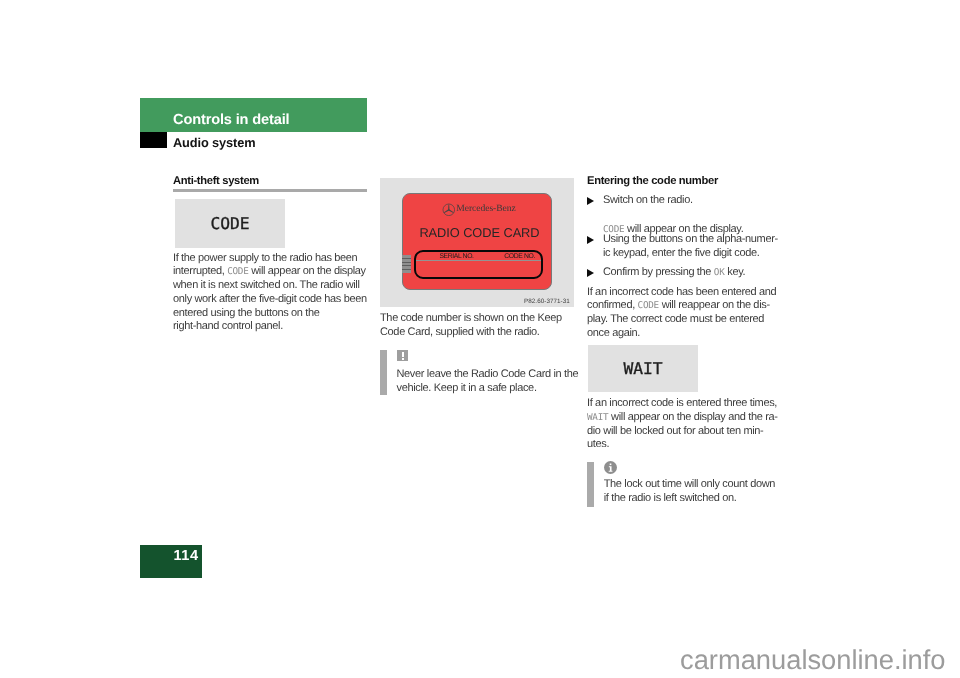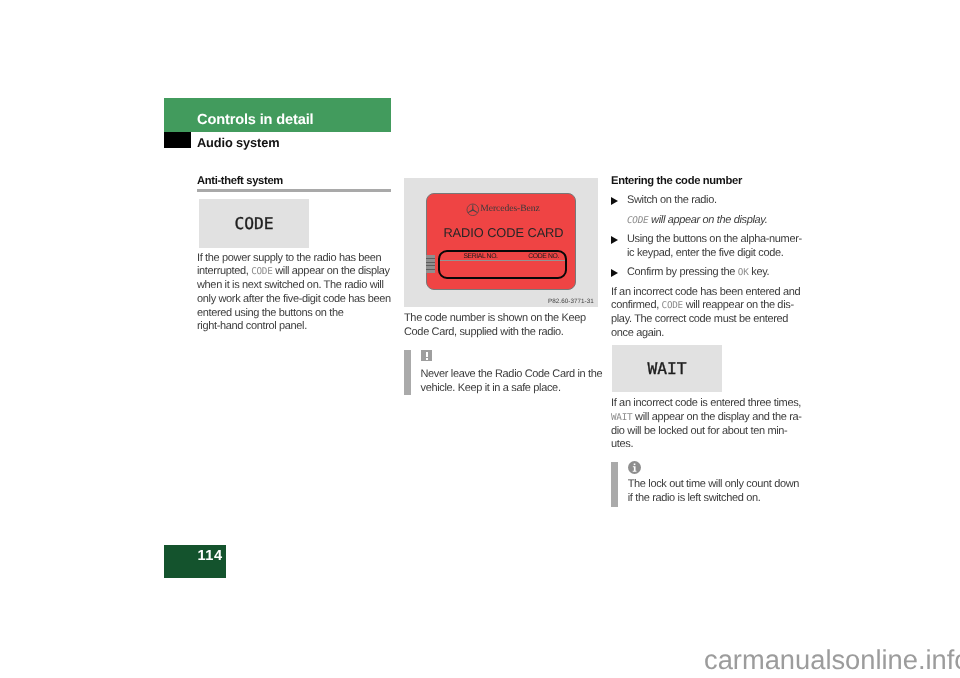--- a/index.html
+++ b/index.html
@@ -1,20 +1,20 @@
 <!DOCTYPE html>
 <html><head>
 <meta charset="utf-8">
 <title>Controls in detail - Audio system</title>
 <style>
   html,body{margin:0;padding:0;}
   body{width:960px;height:678px;background:#ffffff;overflow:hidden;
        font-family:"Liberation Sans",sans-serif;color:#3c3c3c;
        -webkit-font-smoothing:antialiased;text-rendering:geometricPrecision;}
-  .page{position:absolute;left:0;top:0;width:832px;height:678px;margin-left:24px;}
+  .page{position:absolute;left:0;top:0;width:832px;height:678px;}
 
   
   .hdr-green{position:absolute;left:140px;top:98px;width:227px;height:34px;background:#429b5d;}
   .hdr-title{position:absolute;font-size:14.6px;font-weight:bold;color:#ffffff;
              line-height:0;white-space:nowrap;letter-spacing:-0.15px;}
   .hdr-black{position:absolute;left:140px;top:132px;width:27px;height:16px;background:#000000;}
   .hdr-sub{position:absolute;font-size:12.8px;font-weight:bold;color:#141414;
            line-height:0;white-space:nowrap;letter-spacing:-0.12px;}
 
   
@@ -127,21 +127,21 @@
     <div class="ln" style="left: 396.5px; top: 388.209px;"><span>vehicle. Keep it in a safe place.</span></div>
     <div class="ln" style="left: 396.5px; top: 374.488px;"><span>Never leave the Radio Code Card in the</span></div>
 
   <div class="hd" style="left: 587px; top: 181.119px;">Entering the code number</div>
 
   <div class="tri" style="left:586.9px;top:196.9px;"></div>
   <div></div>
     <div class="ln" style="left: 603px; top: 200.488px;"><span>Switch on the radio.</span></div>
 
   <div></div>
-    <div class="ln" style="left: 603px; top: 220px; font-style: italic;"><span class="mono">CODE</span><span> will appear on the display.</span></div>
+    <div class="ln" style="left: 603px; top: 229px;"><span class="mono">CODE</span><span> will appear on the display.</span></div>
 
   <div class="tri" style="left:586.9px;top:235.8px;"></div>
   <div></div>
     <div class="ln" style="left: 603px; top: 252.909px;"><span>ic keypad, enter the five digit code.</span></div>
     <div class="ln" style="left: 603px; top: 239.189px;"><span>Using the buttons on the alpha-numer-</span></div>
 
   <div class="tri" style="left:586.9px;top:268.8px;"></div>
   <div></div>
     <div class="ln" style="left: 603px; top: 272.288px;"><span>Confirm by pressing the </span><span class="mono">OK</span><span> key.</span></div>
 

